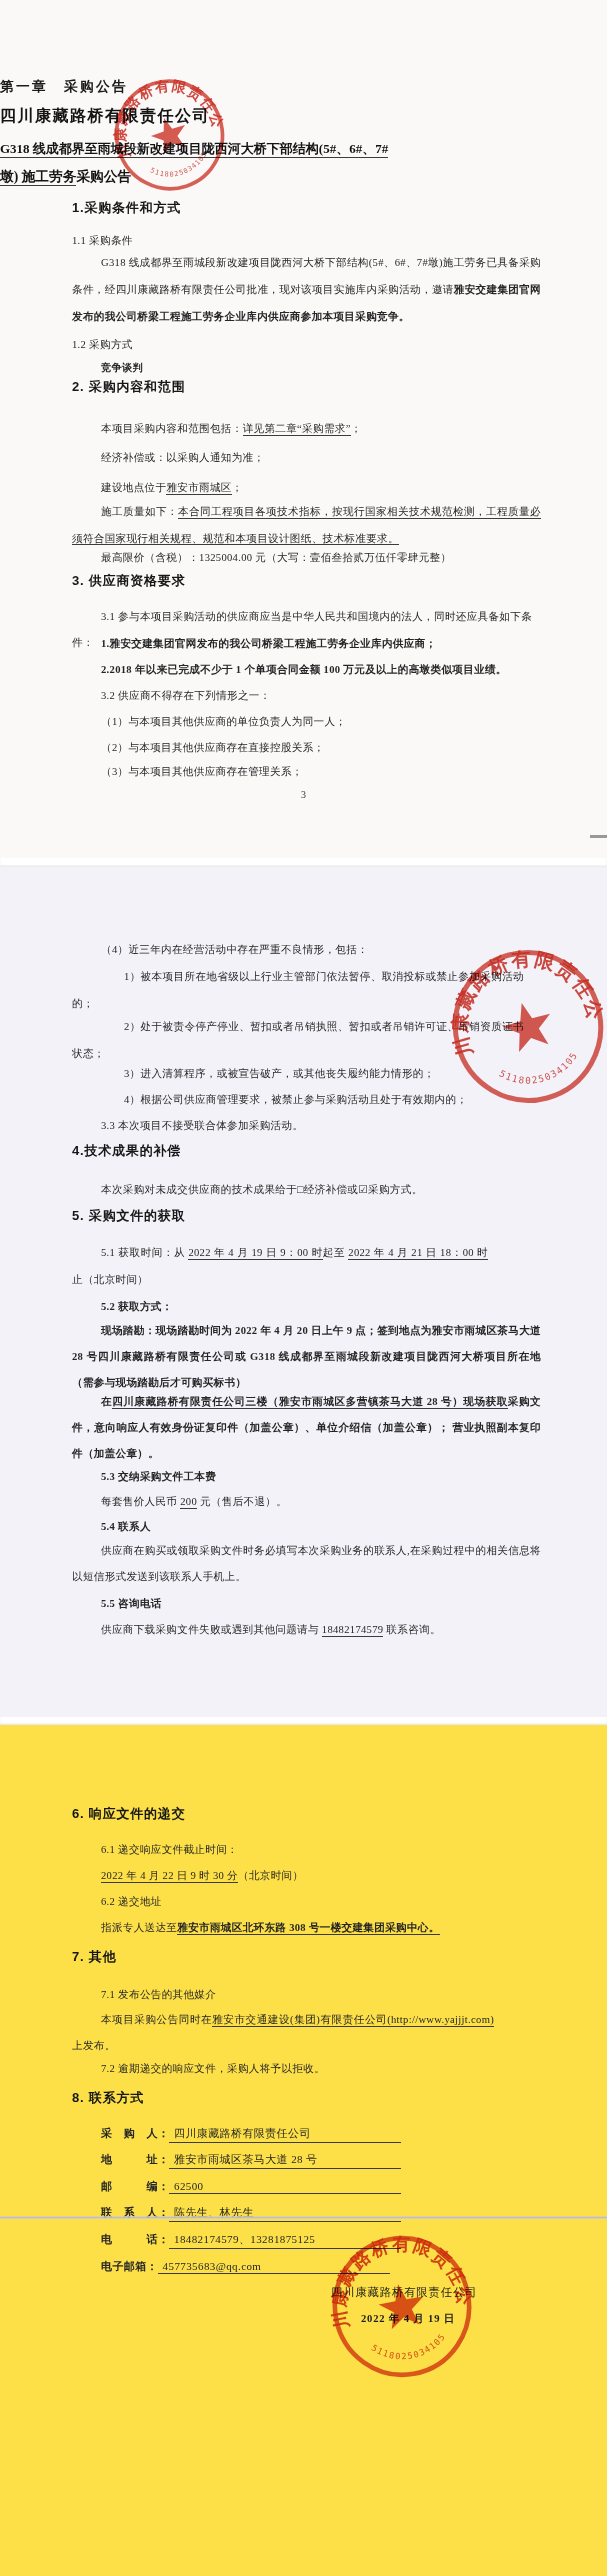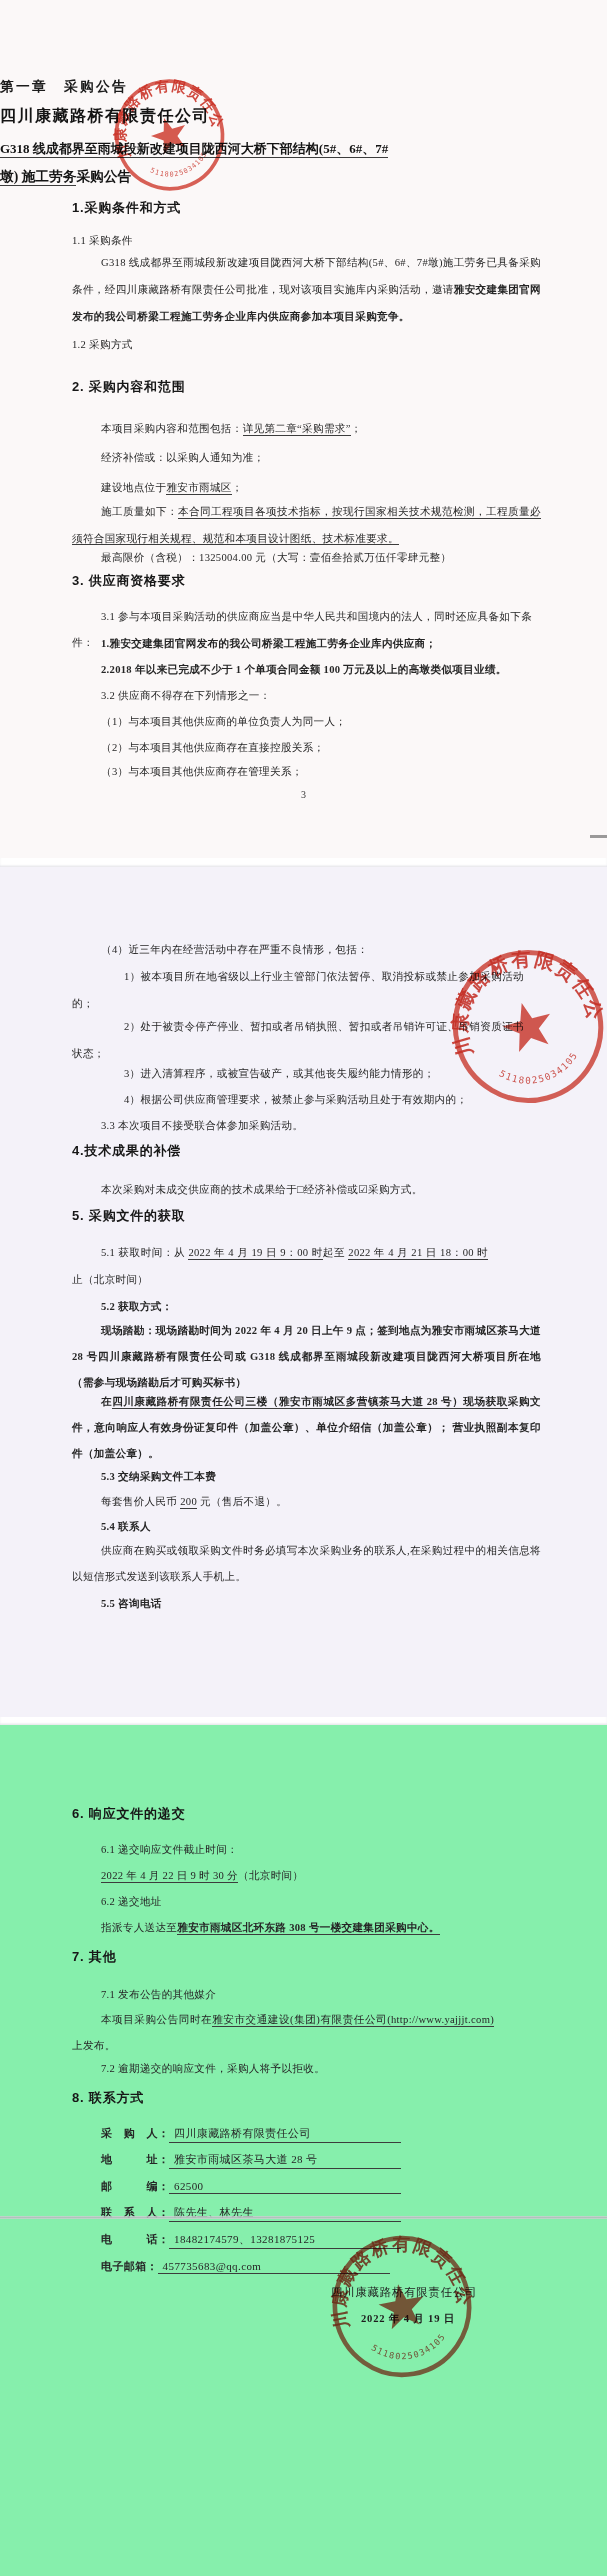--- a/index.html
+++ b/index.html
@@ -1,21 +1,21 @@
 <!DOCTYPE html>
 <html style="font-size:12px"><head>
 <meta charset="utf-8">
 <style>
   html,body{margin:0;padding:0;background:#e9e7ec;}
   .doc{position:relative;width:607px;height:2576px;margin:0 auto;overflow:hidden;
        font-family:"Liberation Serif","DejaVu Serif",serif;color:#262626;}
   .pg{position:relative;width:607px;overflow:hidden;}
   .pg1{height:858px;background:#fbf8f8;}
   .pg2{height:850px;background:#f4f2f9;}
-  .pg3{height:851px;background:#86efac;}
+  .pg3{height:851px;background:#fde047;}
   .seam{height:9px;background:#ffffff;box-shadow:inset 0 -1.5px 1.5px rgba(190,190,200,.35);}
   .seam2{height:8.3px;}
   .ln{position:absolute;left:72px;width:469px;font-size:10.6px;line-height:26px;letter-spacing:0.3px;}
   .para{line-height:27px;text-align:justify;}
   .ind{text-indent:29px;}
   .ind2{text-indent:52px;}
   .ctr{left:0;width:100%;text-align:left;}
   .b{font-weight:bold;}
   .u{border-bottom:0.8px solid #3c3c3c;padding-bottom:0.8px;}
   .h-sec{position:absolute;left:72px;font-family:"Liberation Sans","DejaVu Sans",sans-serif;
@@ -47,20 +47,21 @@
     <div class="company-t ctr" style="top:106px;">四川康藏路桥有限责任公司</div>
     <div class="title-l ctr" style="top:140px;"><span class="u">G318 线成都界至雨城段新改建项目陇西河大桥下部结构(5#、6#、7#</span></div>
     <div class="title-l ctr" style="top:168px;font-size:13.7px;"><span class="u">墩) 施工劳务</span><span>采购公告</span></div>
 
     <div class="h-sec" style="top:199px;">1.采购条件和方式</div>
     <div class="ln" style="top:228px;">1.1 采购条件</div>
 
     <div class="ln para ind" style="top:249px;"><span>G318 线成都界至雨城段新改建项目陇西河大桥下部结构(5#、6#、7#墩)施工劳务已具备采购条件，经四川康藏路桥有限责任公司批准，现对该项目实施库内采购活动，邀请</span><span class="b">雅安交建集团官网发布的我公司桥梁工程施工劳务企业库内供应商参加本项目采购竞争。</span></div>
 
     <div class="ln" style="top:332px;">1.2 采购方式</div>
+    <div class="ln ind b" style="top:355px;font-size:10.2px;">竞争谈判</div>
 
     <div class="h-sec" style="top:378px;">2. 采购内容和范围</div>
     <div class="ln ind" style="top:416px;"><span>本项目采购内容和范围包括：</span><span class="u">详见第二章“采购需求”</span><span>；</span></div>
     <div class="ln ind" style="top:445px;">经济补偿或：以采购人通知为准；</div>
     <div class="ln ind" style="top:475px;"><span>建设地点位于</span><span class="u">雅安市雨城区</span><span>；</span></div>
     <div class="ln para ind" style="top:499px;line-height:26.6px;"><span>施工质量如下：</span><span class="u">本合同工程项目各项技术指标，按现行国家相关技术规范检测，工程质量必须符合国家现行相关规程、规范和本项目设计图纸、技术标准要求。</span></div>
     <div class="ln ind" style="top:545px;">最高限价（含税）：1325004.00 元（大写：壹佰叁拾贰万伍仟零肆元整）</div>
 
     <div class="h-sec" style="top:572px;">3.  供应商资格要求</div>
     <div class="ln ind" style="top:604px;">3.1 参与本项目采购活动的供应商应当是中华人民共和国境内的法人，同时还应具备如下条件：</div>
@@ -105,20 +106,21 @@
     <div class="ln para ind" style="top:373px;width:416px;line-height:26.6px;"><span>5.1 获取时间：从 </span><span class="u">2022 年 4 月 19 日 9：00 时</span><span>起至 </span><span class="u">2022 年 4 月 21 日 18：00 时</span><span>止（北京时间）</span></div>
     <div class="ln ind b" style="top:427px;">5.2 获取方式：</div>
     <div class="ln para ind b" style="top:451px;line-height:26px;">现场踏勘：现场踏勘时间为 2022 年 4 月 20 日上午 9 点；签到地点为雅安市雨城区茶马大道 28 号四川康藏路桥有限责任公司或 G318 线成都界至雨城段新改建项目陇西河大桥项目所在地（需参与现场踏勘后才可购买标书）</div>
     <div class="ln para ind b" style="top:522px;line-height:26px;"><span>在</span><span class="u">四川康藏路桥有限责任公司三楼（雅安市雨城区多营镇茶马大道 28 号）现场获取</span><span>采购文件，意向响应人有效身份证复印件（加盖公章）、单位介绍信（加盖公章）； 营业执照副本复印件（加盖公章）。</span></div>
 
     <div class="ln ind b" style="top:597px;">5.3 交纳采购文件工本费</div>
     <div class="ln ind" style="top:622px;"><span>每套售价人民币 </span><span class="u">200</span><span> 元（售后不退）。</span></div>
     <div class="ln ind b" style="top:647px;">5.4 联系人</div>
     <div class="ln para ind" style="top:671px;line-height:26px;">供应商在购买或领取采购文件时务必填写本次采购业务的联系人,在采购过程中的相关信息将以短信形式发送到该联系人手机上。</div>
     <div class="ln ind b" style="top:724px;">5.5 咨询电话</div>
+    <div class="ln ind" style="top:750px;"><span>供应商下载采购文件失败或遇到其他问题请与 </span><span class="u">18482174579</span><span> 联系咨询。</span></div>
 
     <svg class="seal" style="left:449px;top:79px;width:158px;height:161px;transform:rotate(-15deg);" viewBox="0 0 220 220">
       <defs>
         <path id="aT2" d="M 30,139 A 85,85 0 1 1 190,139" fill="none"></path>
         <path id="aB2" d="M 41,150 A 80,80 0 0 0 179,150" fill="none"></path>
       </defs>
       <ellipse class="seal-ring" cx="110" cy="110" rx="101" ry="103"></ellipse>
       <polygon class="seal-star" points="110,76 118.5,100.3 144.2,100.9 123.8,116.5 131.2,141.1 110,126.5 88.8,141.1 96.2,116.5 75.8,100.9 101.5,100.3"></polygon>
       <text class="seal-text" font-size="27" letter-spacing="3"><textPath href="#aT2" startOffset="50%" text-anchor="middle">四川康藏路桥有限责任公司</textPath></text>
       <text class="seal-num" font-size="13" letter-spacing="2"><textPath href="#aB2" startOffset="50%" text-anchor="middle">5118025034105</textPath></text>

